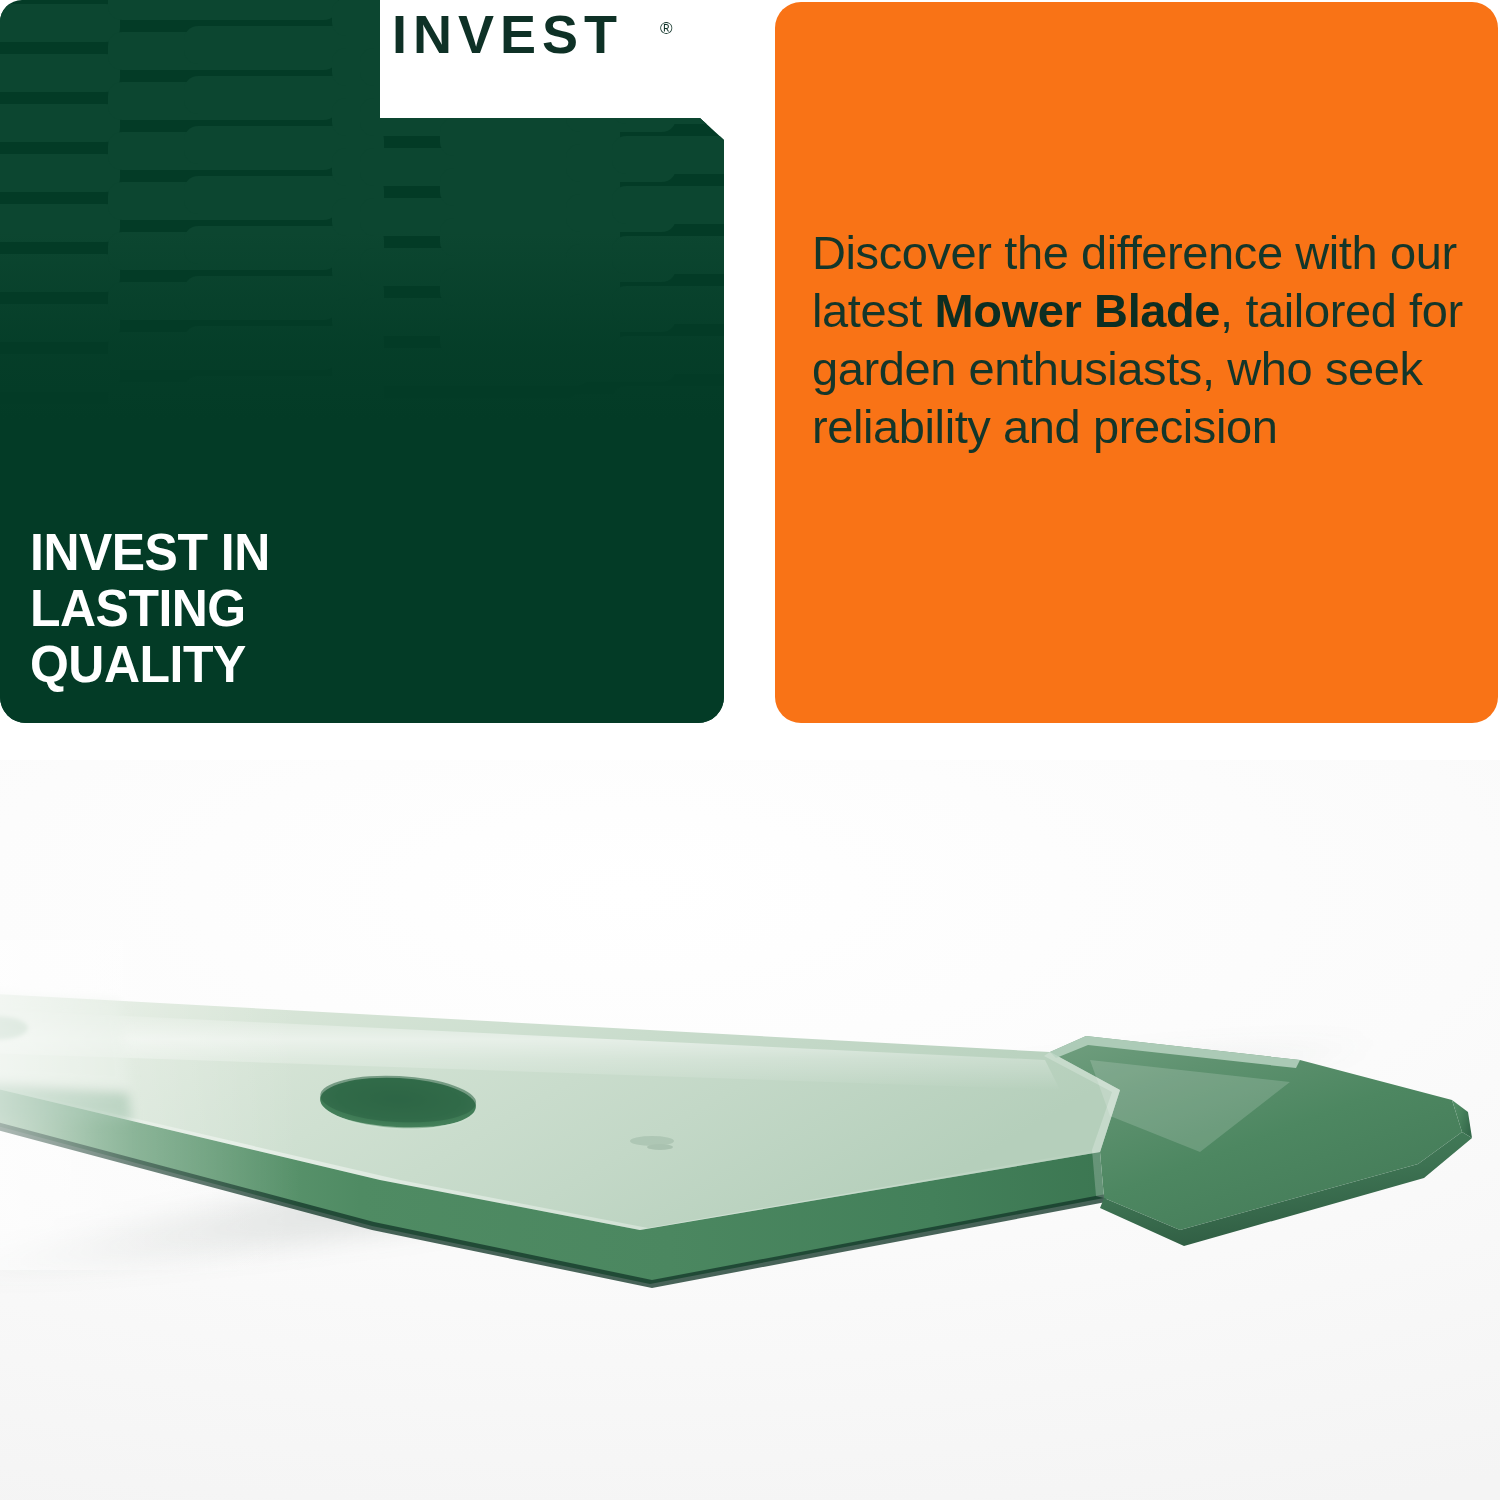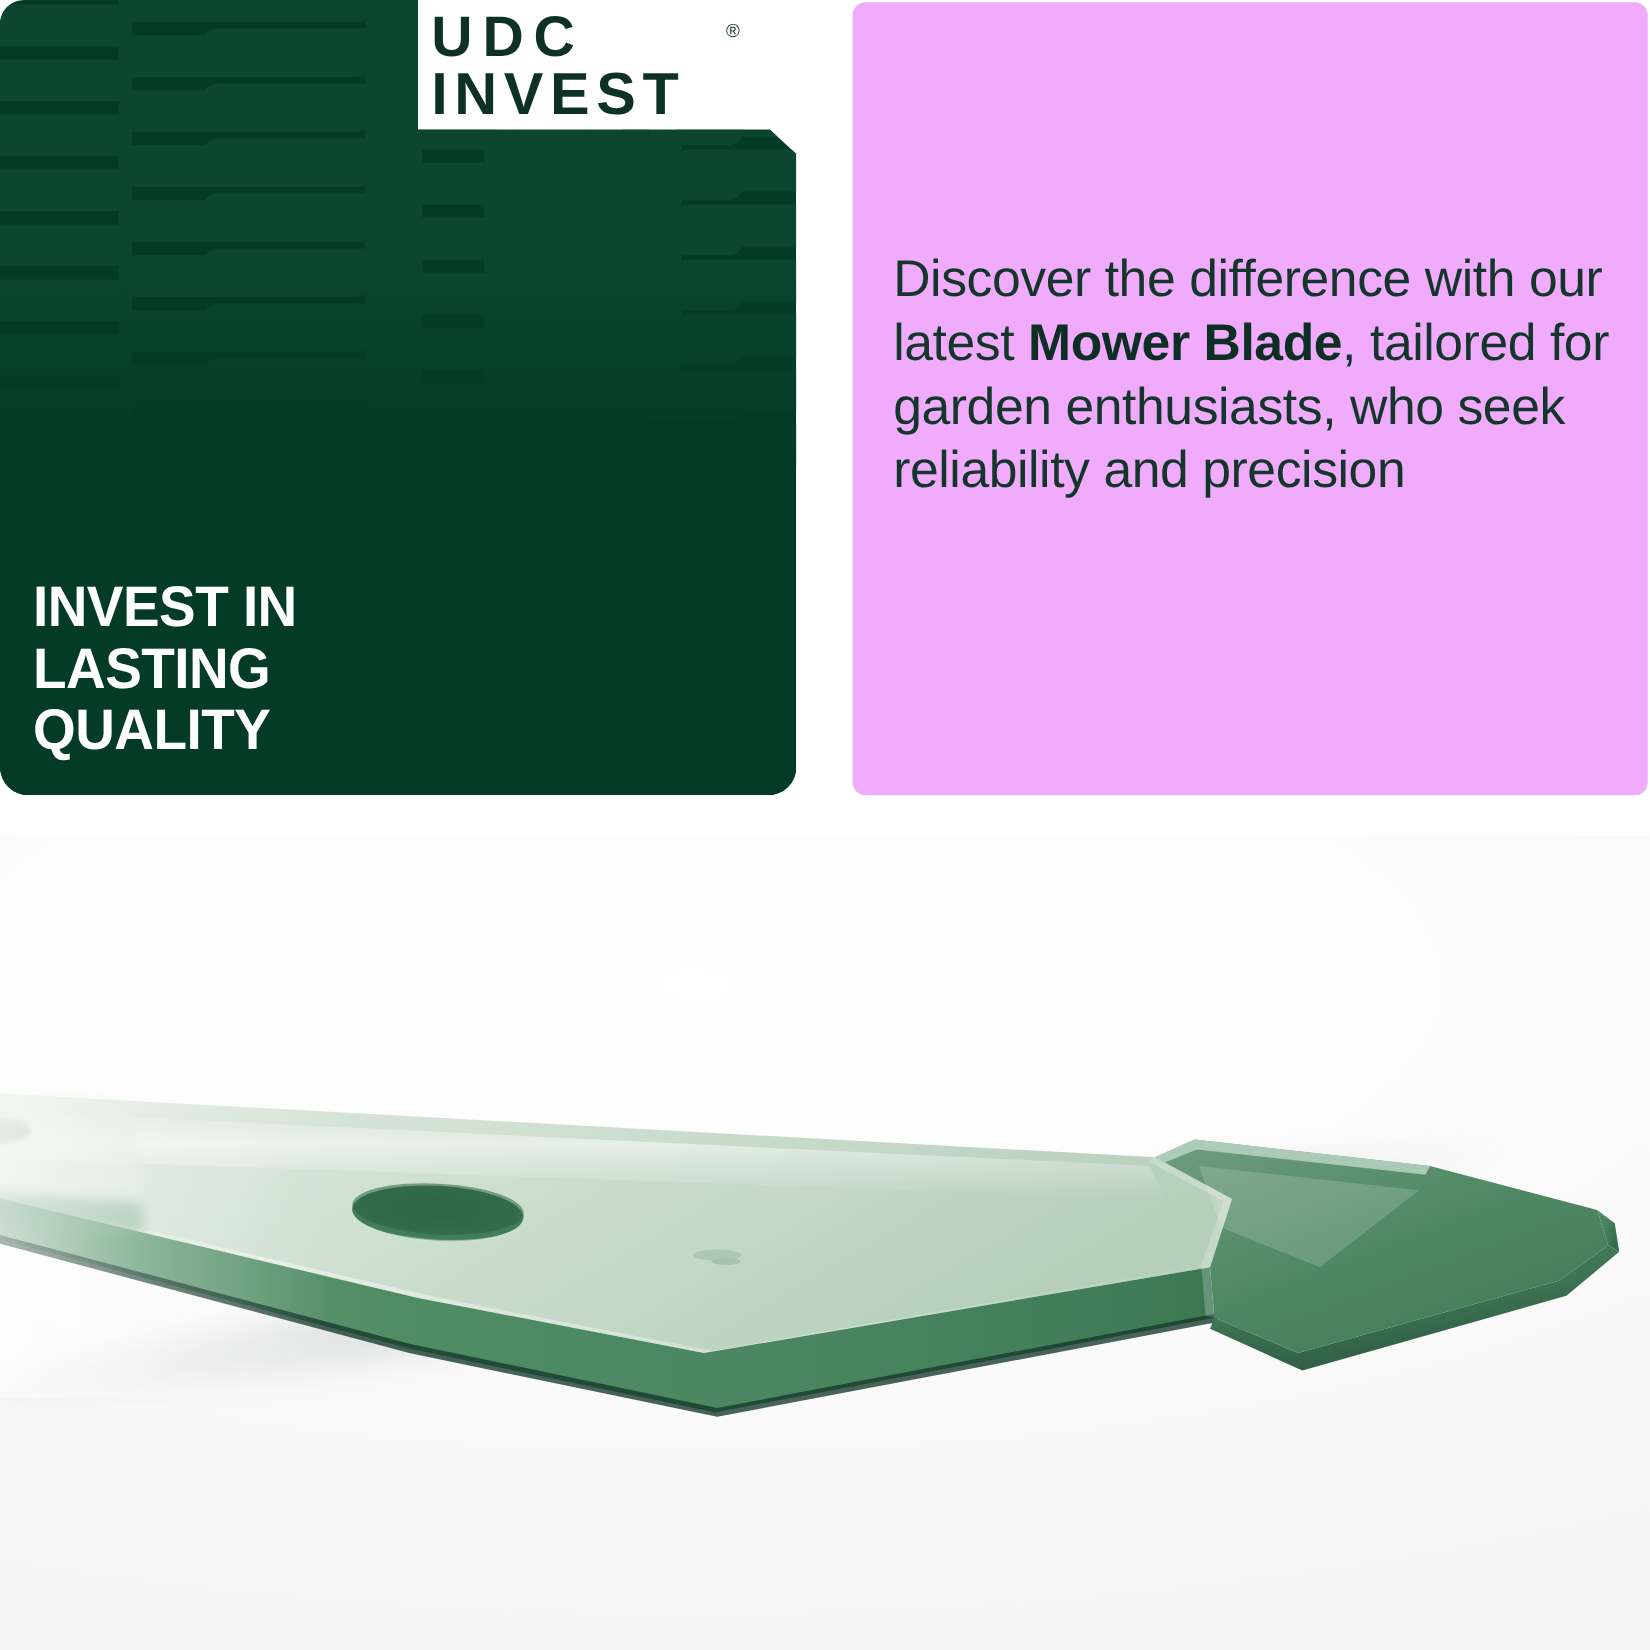--- a/index.html
+++ b/index.html
@@ -122,22 +122,22 @@
     font-weight:400;
     line-height:17px;
     color:#0e3126;
   }
 
   
   .copy-panel {
     position:absolute;
     left:775px; top:2px;
     width:723px; height:721px;
-    background:#f0abfc;
-    border-radius:12px;
+    background:#f97316;
+    border-radius:26px;
     overflow:hidden;
   }
   .copy-text {
     position:absolute;
     left:37px; top:222px;
     width:660px;
     color:#14362a;
     font-family:"Liberation Sans", sans-serif;
     font-weight:400;
     font-size:47px;
@@ -274,21 +274,20 @@
       <div class="brand-fade"></div>
     </div>
 
     <div class="headline">
       <span class="hl-line">INVEST IN</span>
       <span class="hl-line">LASTING</span>
       <span class="hl-line">QUALITY</span>
     </div>
 
     <div class="logo-block">
-      <span class="logo-row r1">UDC</span>
       <span class="logo-row r2">INVEST</span>
       <span class="logo-reg">®</span>
     </div>
 
     <div class="copy-panel">
       <div class="copy-text">
         <span>Discover the difference with our latest </span><b>Mower Blade</b><span>, tailored for garden enthusiasts, who seek reliability and precision</span>
       </div>
     </div>
 

